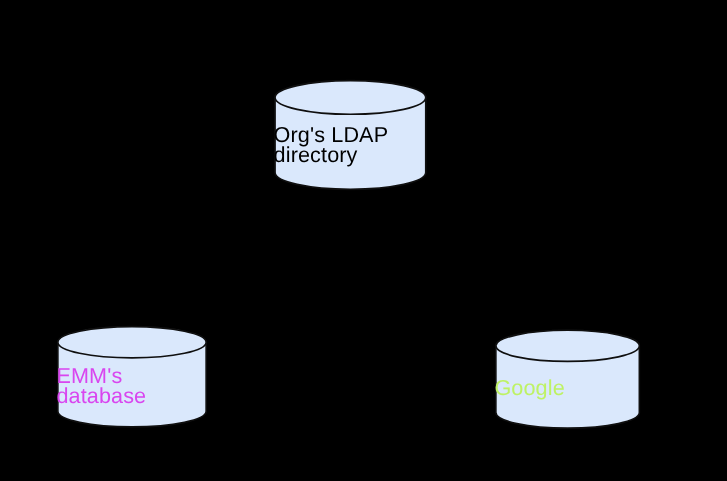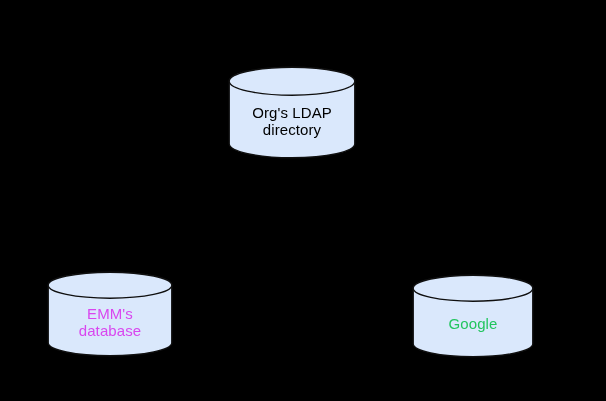--- a/index.html
+++ b/index.html
@@ -26,24 +26,23 @@
   .node svg {
     position: absolute;
     left: 0;
     top: 0;
     display: block;
   }
   .node-label {
     position: absolute;
     left: 0;
     width: 100%;
-    text-align: center;
     color: #000000;
     font-family: "Liberation Sans", sans-serif;
-    font-size: 15px;
+    font-size: 18px;
     line-height: 17px;
     white-space: pre;
     pointer-events: none;
     letter-spacing: 0.1px;
   }
 </style>
 </head>
 <body style="background: rgb(0, 0, 0);">
 
 <div id="canvas" style="width: 606px; height: 401px; background: rgb(0, 0, 0);">
@@ -61,15 +60,15 @@
         <ellipse cx="63" cy="14.2" rx="61.8" ry="13" fill="#dae8fc" stroke="#0f0f0f" stroke-width="1.4"></ellipse>
       </svg>
       <div class="node-label" style="color: #d946ef; top: 34px;">EMM's
 database</div>
     </div>
     <div class="node" style="left: 412px; top: 274px; width: 122px; height: 84px;">
       <svg width="122" height="84" viewBox="0 0 122 84">
         <path d="M 1.2 14.2 L 1.2 69.8 A 59.8 13 0 0 0 120.8 69.8 L 120.8 14.2 A 59.8 13 0 0 0 1.2 14.2 Z" fill="#dae8fc" stroke="#0f0f0f" stroke-width="1.4" stroke-linejoin="round"></path>
         <ellipse cx="61" cy="14.2" rx="59.8" ry="13" fill="#dae8fc" stroke="#0f0f0f" stroke-width="1.4"></ellipse>
       </svg>
-      <div class="node-label" style="color: #22c55e; top: 41px;">Google</div>
+      <div class="node-label" style="color: #bef264; top: 41px;">Google</div>
     </div>
   </div>
 
 </body></html>

